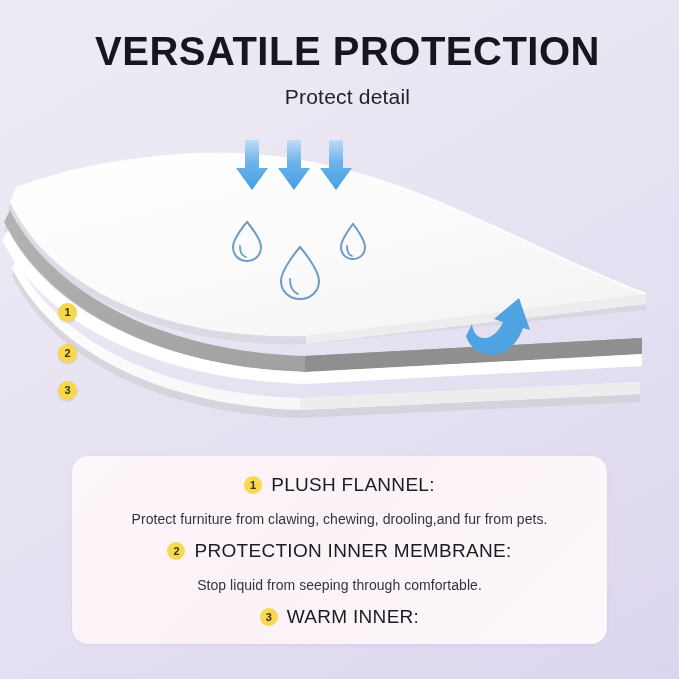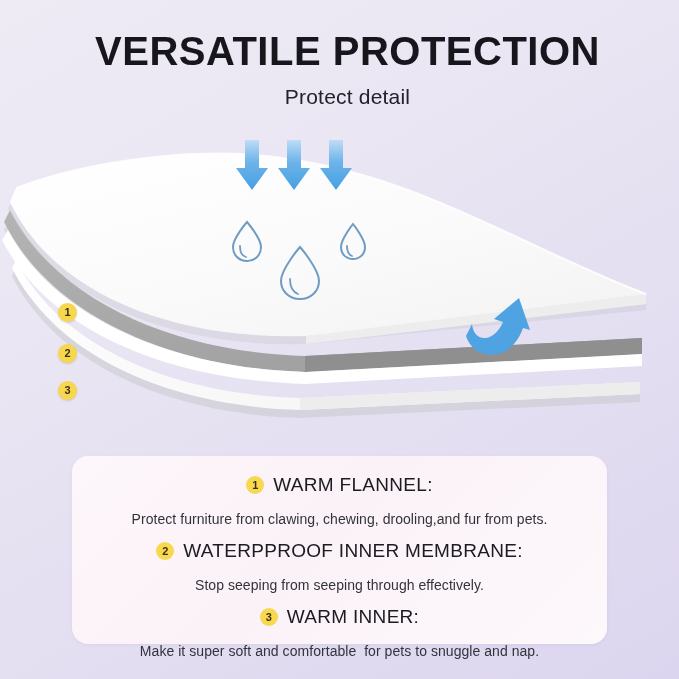--- a/index.html
+++ b/index.html
@@ -233,35 +233,34 @@
     <div class="side-badge" id="side-badge-1">1</div>
     <div class="side-badge" id="side-badge-2">2</div>
     <div class="side-badge" id="side-badge-3">3</div>
   </div>
 
   <div id="legend-card">
 
     <div class="legend-item">
       <div class="legend-heading">
         <span class="legend-badge">1</span>
-        <span class="legend-title">WARM FLANNEL:</span>
+        <span class="legend-title">PLUSH FLANNEL:</span>
       </div>
       <div class="legend-desc">Protect furniture from clawing, chewing, drooling,and fur from pets.</div>
     </div>
 
     <div class="legend-item">
       <div class="legend-heading">
         <span class="legend-badge">2</span>
-        <span class="legend-title">WATERPPROOF INNER MEMBRANE:</span>
+        <span class="legend-title">PROTECTION INNER MEMBRANE:</span>
       </div>
-      <div class="legend-desc">Stop seeping from seeping through effectively.</div>
+      <div class="legend-desc">Stop liquid from seeping through comfortable.</div>
     </div>
 
     <div class="legend-item">
       <div class="legend-heading">
         <span class="legend-badge">3</span>
         <span class="legend-title">WARM INNER:</span>
       </div>
-      <div class="legend-desc">Make it super soft and comfortable  for pets to snuggle and nap.</div>
     </div>
 
   </div>
 </div>
 
 </body></html>

